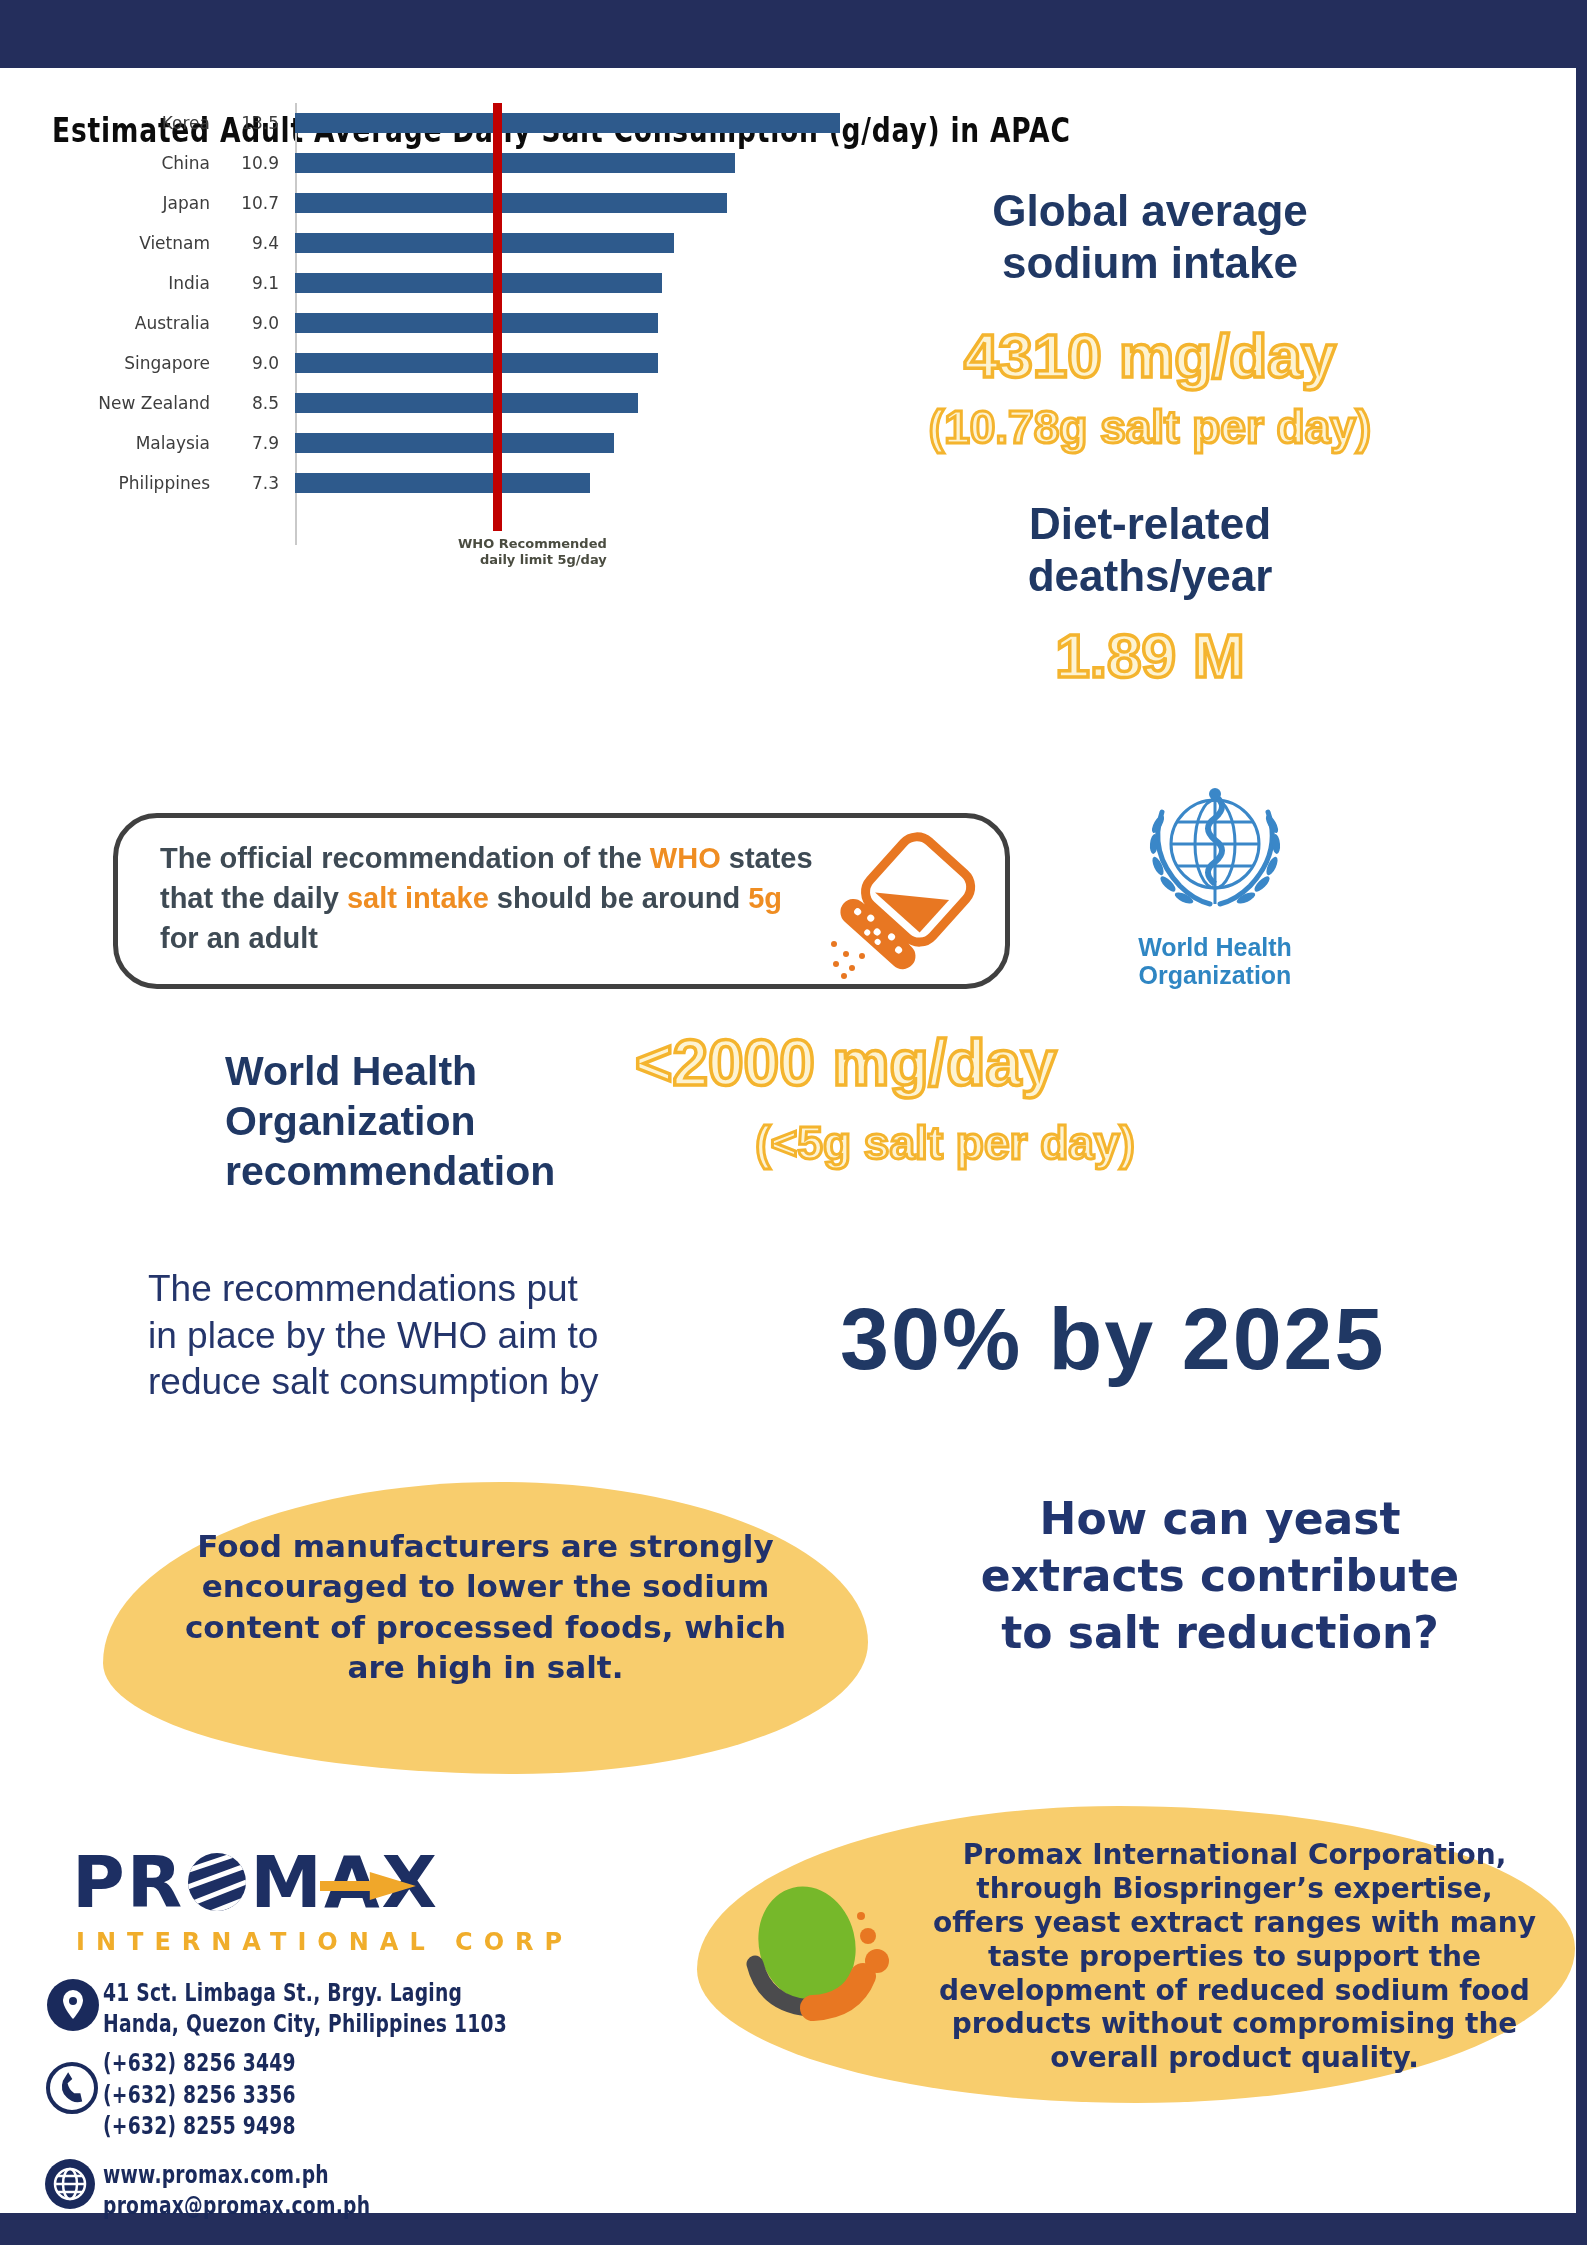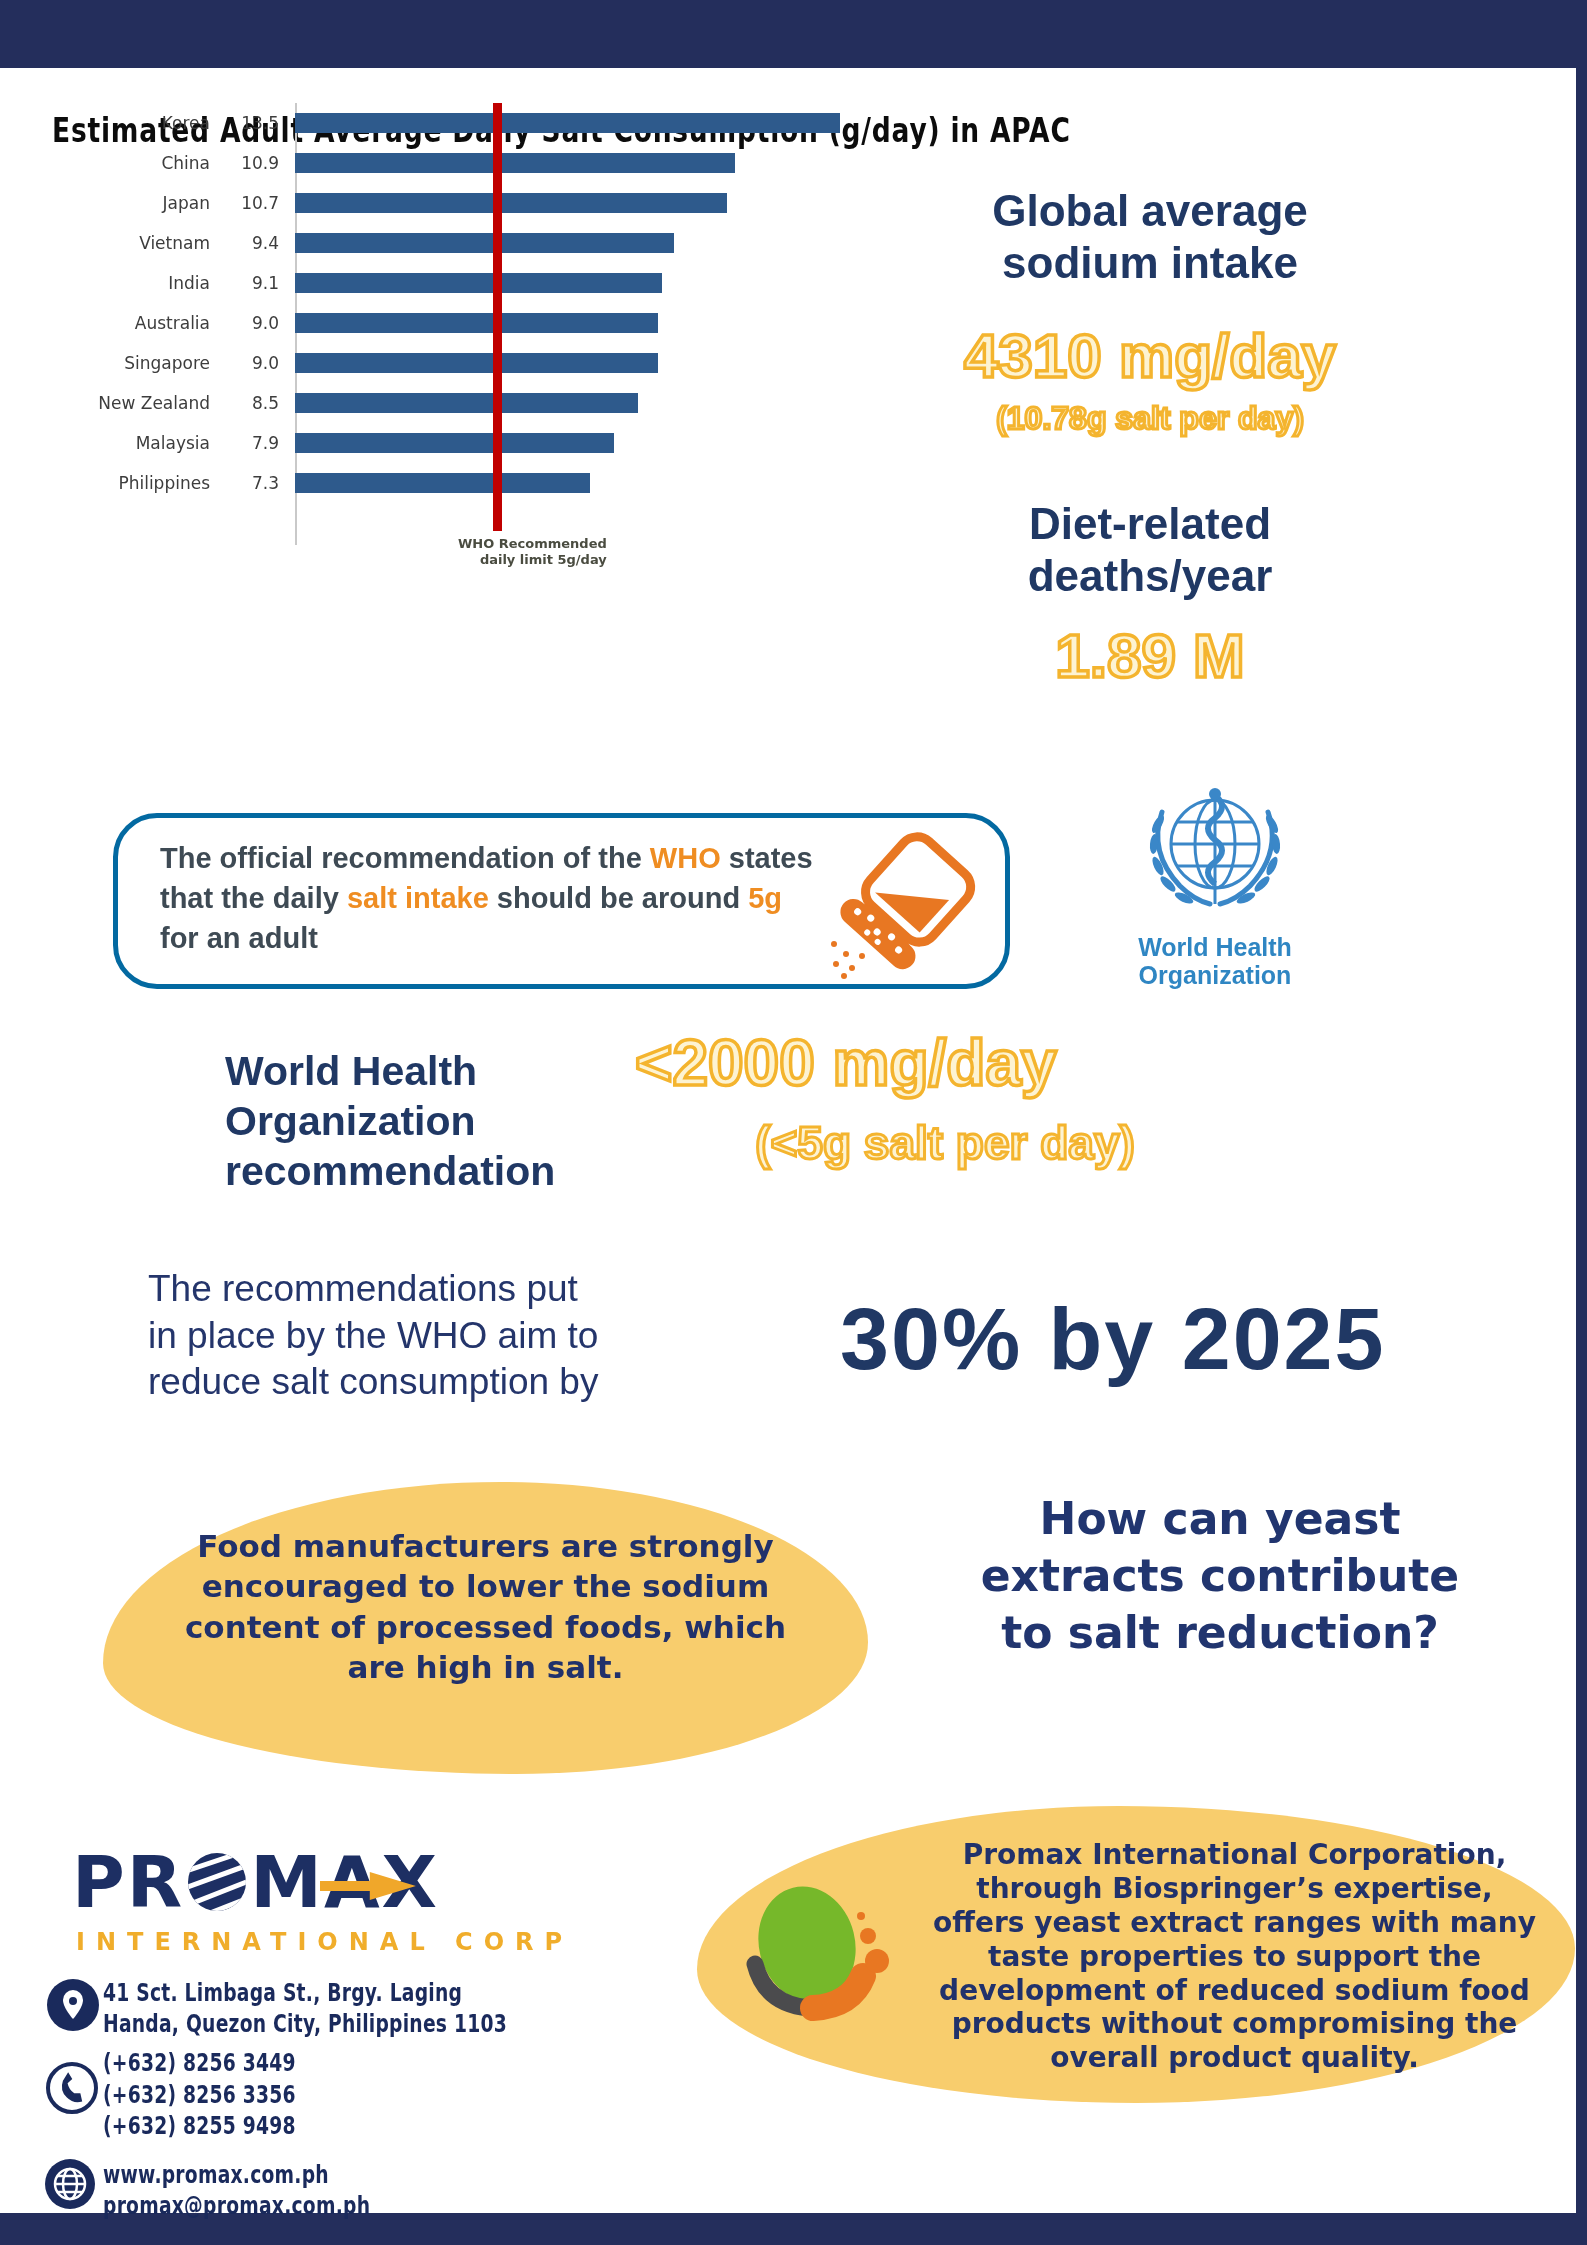--- a/index.html
+++ b/index.html
@@ -29,25 +29,25 @@
   #ref-label{position:absolute;top:438px;width:220px;text-align:right;font-size:13px;
              font-weight:bold;color:#4a4c40;line-height:1.25;}
 
   
   .stat-head{position:absolute;left:890px;width:520px;text-align:center;color:#203864;
              font-weight:bold;font-size:44px;line-height:1.18;font-family:"Liberation Sans",sans-serif;}
   .gold{color:#fdf3d2;-webkit-text-stroke:3.5px #f4b42e;font-weight:bold;
         font-family:"Liberation Sans",sans-serif;}
   .stat-val{position:absolute;left:890px;width:520px;text-align:center;}
   #stat1-head{top:185px;} #stat1-val{top:320px;font-size:62px;}
-  #stat1-note{top:400px;font-size:32px;-webkit-text-stroke:3px #f4b42e;}
+  #stat1-note{top:400px;font-size:46px;-webkit-text-stroke:3px #f4b42e;}
   #stat2-head{top:498px;} #stat2-val{top:620px;font-size:62px;}
 
   
-  #who-box{position:absolute;left:113px;top:813px;width:897px;height:176px;border:5px solid #0369a1;
+  #who-box{position:absolute;left:113px;top:813px;width:897px;height:176px;border:5px solid #404040;
            border-radius:44px;box-sizing:border-box;background:#fff;}
   #who-box-text{position:absolute;left:42px;top:20px;width:655px;font-size:29px;font-weight:bold;
                 color:#3e4a54;line-height:1.38;font-family:"Liberation Sans",sans-serif;}
   #who-box-text .hl{color:#ef8d22;}
   #salt-icon{position:absolute;left:688px;top:-2px;}
 
   
   #who-logo{position:absolute;left:1088px;top:782px;width:254px;text-align:center;}
   #who-logo-caption{margin-top:2px;color:#2f86c3;font-weight:bold;font-size:25px;line-height:1.1;
                     font-family:"Liberation Sans",sans-serif;}

